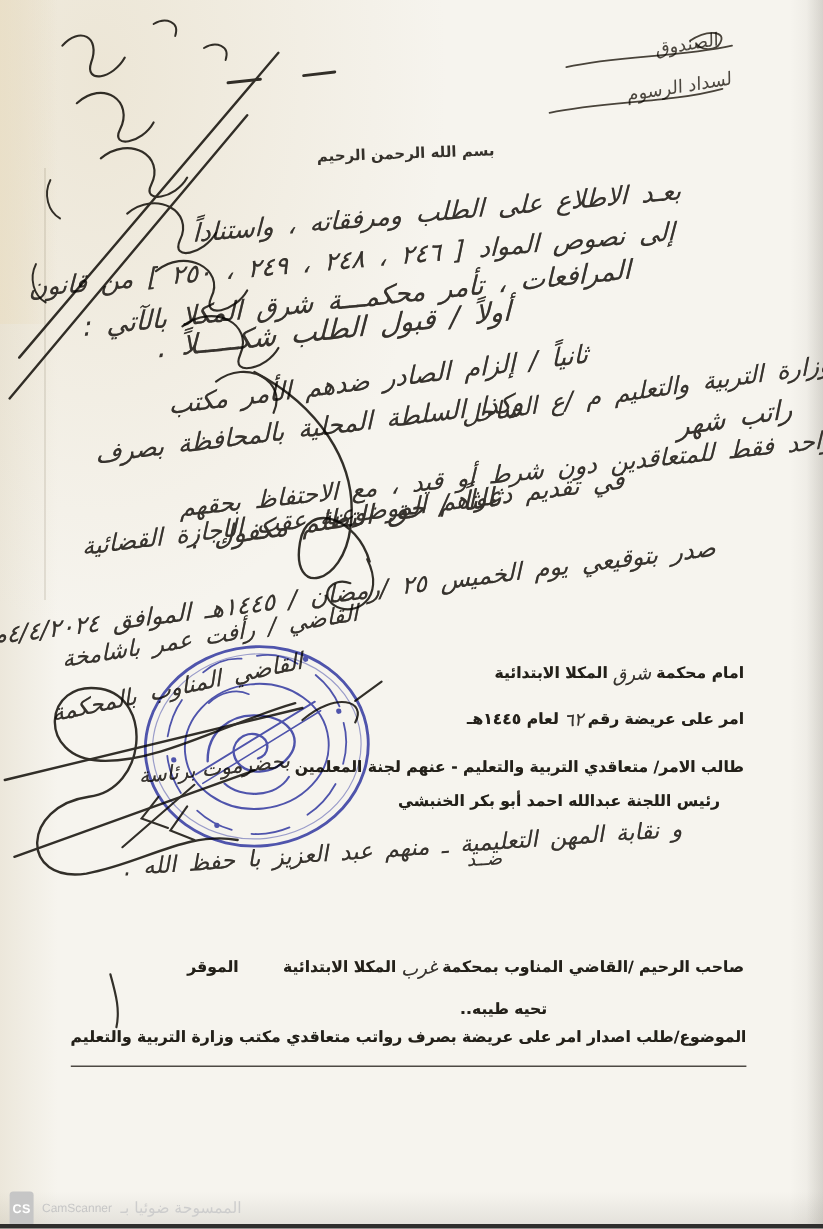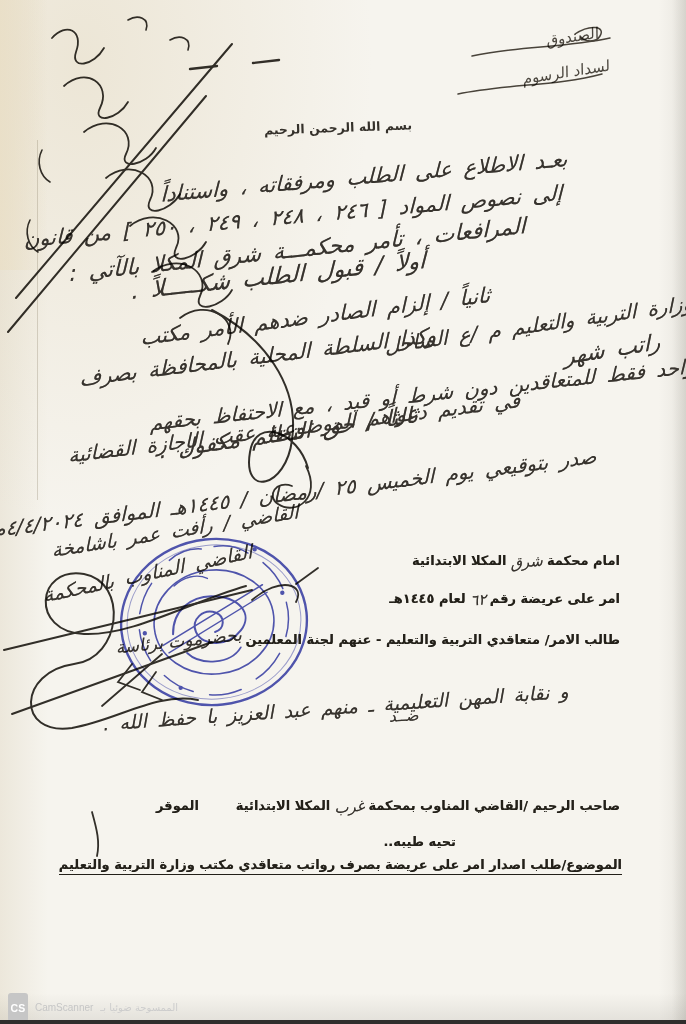--- a/index.html
+++ b/index.html
@@ -56,21 +56,21 @@
   .p1{top:551px;right:66px;}
   .p2{top:589px;right:66px;}
   .p3{top:628px;right:66px;}
   .p4{top:661px;right:86px;}
   .p5{top:680px;right:118px;font-weight:400;}
   .p6{top:707px;right:268px;font-weight:400;}
   .p7{top:729px;right:66px;}
   .p8{top:763px;right:166px;}
   .p9{top:796px;right:66px;}
   .p10{top:834px;right:230px;}
-  .p11{top:857px;right:64px;border-bottom:1.6px solid #232019;padding-bottom:2px;}
+  .p11{top:857px;right:64px;border-bottom:1.6px solid #232019;padding-bottom:16px;}
   .ins{
     display:inline-block;font-style:italic;font-weight:400;font-size:15px;
     margin:0 4px;transform:rotate(-5deg) translateY(2px);color:#37332e;
   }
   .ins-big{font-size:17px;transform:rotate(-6deg) translateY(3px);}
   .hw-line{font-style:italic;font-size:19px;color:#37332e;letter-spacing:.4px;word-spacing:4px;transform:rotate(-4deg);transform-origin:right center;}
   .hw-small{font-style:italic;font-size:15px;color:#37332e;transform:rotate(-3deg);}
   .gap-right{margin-right:37px;text-align:center;}
   
   .stamp{
@@ -86,21 +86,21 @@
   .right-shade{right:0;top:0;width:14px;height:1024px;z-index:2;
     background:linear-gradient(270deg,rgba(90,85,75,.13),rgba(90,85,75,0));}
   .bottom-edge{left:0;top:1020px;width:686px;height:4px;background:#2f2e2d;z-index:8;}
   
   .watermark{left:8px;top:993px;display:flex;align-items:center;gap:7px;z-index:7;
     font-family:"Liberation Sans", sans-serif;}
   .cs-badge{width:20px;height:29px;border-radius:3px;background:#c6c6c6;color:#ffffff;
     display:flex;align-items:center;justify-content:center;
     font-size:10.5px;font-weight:700;letter-spacing:.3px;}
   .cs-brand{color:#c6c6c6;font-size:10px;}
-  .cs-arabic{color:#cdcdcd;font-size:10px;direction:rtl;font-family:"DejaVu Sans",sans-serif;}
+  .cs-arabic{color:#cdcdcd;font-size:13px;direction:rtl;font-family:"DejaVu Sans",sans-serif;}
 </style>
 </head>
 <body>
 
 <div id="page">
 
   <div class="abs left-cream"></div>
   <div class="abs crease"></div>
   <div class="abs right-shade"></div>
   <div class="abs bottom-edge"></div>
@@ -156,20 +156,21 @@
 
   <div class="printed p1">
     <span>امام محكمة</span><span class="ins">شرق</span><span>المكلا الابتدائية</span>
   </div>
   <div class="printed p2">
     <span>امر على عريضة رقم</span><span class="ins">٦٢</span><span>لعام ١٤٤٥هـ</span>
   </div>
   <div class="printed p3">
     <span>طالب الامر/ متعاقدي التربية والتعليم  - عنهم لجنة المعلمين</span><span class="ins ins-big">بحضرموت برئاسة</span>
   </div>
+  <div class="printed p4">رئيس اللجنة عبدالله احمد أبو بكر الخنبشي</div>
   <div class="printed p5 hw-line">و نقابة المهن التعليمية ـ منهم عبد العزيز با حفظ الله .</div>
   <div class="printed p6 hw-small">ضــد</div>
   <div class="printed p9">
     <span>صاحب الرحيم /القاضي المناوب بمحكمة</span><span class="ins">غرب</span><span>المكلا الابتدائية</span><span class="gap-right">الموقر</span>
   </div>
   <div class="printed p10">تحيه طيبه..</div>
   <div class="printed p11">الموضوع/طلب اصدار امر على عريضة بصرف رواتب متعاقدي مكتب وزارة التربية والتعليم</div>
 
   <svg class="abs ink-overlay" width="686" height="1024" viewBox="0 0 686 1024">
     <g stroke="#34312c" fill="none" stroke-linecap="round">

